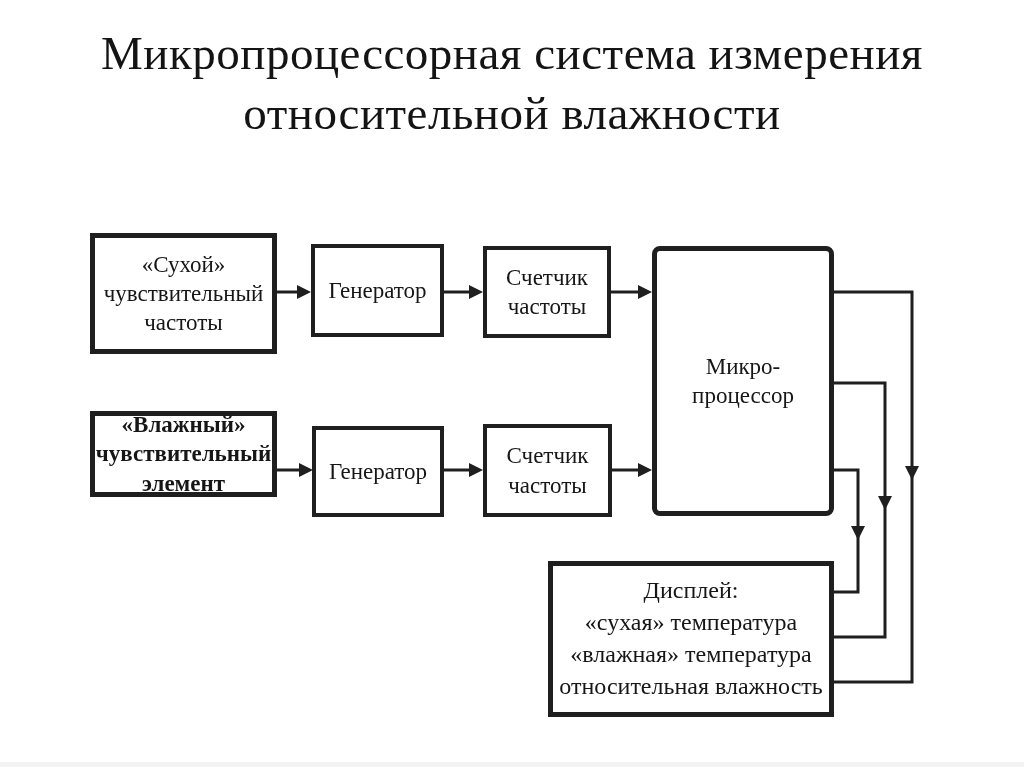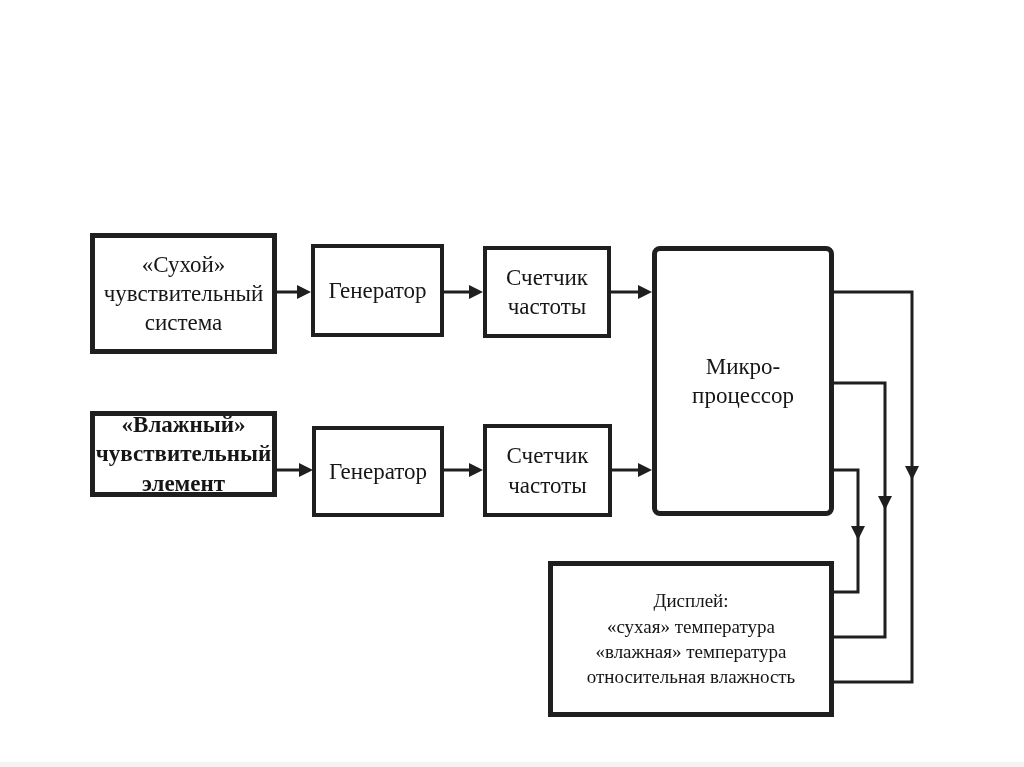--- a/index.html
+++ b/index.html
@@ -41,21 +41,21 @@
     text-align: center;
     z-index: 2;
   }
   .box--thick { border-width: 5px; }
   .box-label {
     white-space: pre-line;
     font-size: 23px;
     line-height: 1.27;
     color: #161616;
   }
-  .box-label--display { font-size: 19px; line-height: 1.33; }
+  .box-label--display { font-size: 24px; line-height: 1.33; }
   
   .pos-sensor-dry    { left: 90px;  top: 233px; width: 187px; height: 121px; }
   .pos-generator-dry { left: 311px; top: 244px; width: 133px; height: 93px;  }
   .pos-counter-dry   { left: 483px; top: 246px; width: 128px; height: 92px;  }
   .pos-micro         { left: 652px; top: 246px; width: 182px; height: 270px; border-radius: 8px; }
   .pos-sensor-wet    { left: 90px;  top: 411px; width: 187px; height: 86px; font-weight: bold; }
   .pos-generator-wet { left: 312px; top: 426px; width: 132px; height: 91px;  }
   .pos-counter-wet   { left: 483px; top: 424px; width: 129px; height: 93px;  }
   .pos-display       { left: 548px; top: 561px; width: 286px; height: 156px; }
   .bottom-strip {
@@ -66,20 +66,21 @@
     z-index: 3;
   }
   .stroke { stroke: #1f1f1f; stroke-width: 3; fill: none; }
   .ahead  { fill: #1f1f1f; stroke: none; }
 </style>
 </head>
 <body>
 
 <div class="stage">
 
+  <div class="slide-title">Микропроцессорная система измерения относительной влажности</div>
 
   <svg class="diagram-svg" viewBox="0 0 1024 767" xmlns="http://www.w3.org/2000/svg">
 
     <g>
       <line class="stroke" x1="275" y1="292" x2="300" y2="292"></line>
       <polygon class="ahead" points="297,285 311,292 297,299"></polygon>
     </g>
     <g>
       <line class="stroke" x1="442" y1="292" x2="472" y2="292"></line>
       <polygon class="ahead" points="469,285 483,292 469,299"></polygon>
@@ -112,21 +113,21 @@
     </g>
     <g>
       <path class="stroke" d="M 832 470 H 858 V 592 H 830"></path>
       <polygon class="ahead" points="851,526 865,526 858,540"></polygon>
     </g>
   </svg>
 
   <div class="box box--thick pos-sensor-dry">
     <div class="box-label">«Сухой»
 чувствительный
-система</div>
+частоты</div>
   </div>
 
   <div class="box pos-generator-dry">
     <div class="box-label">Генератор</div>
   </div>
 
   <div class="box pos-counter-dry">
     <div class="box-label">Счетчик
 частоты</div>
   </div>

